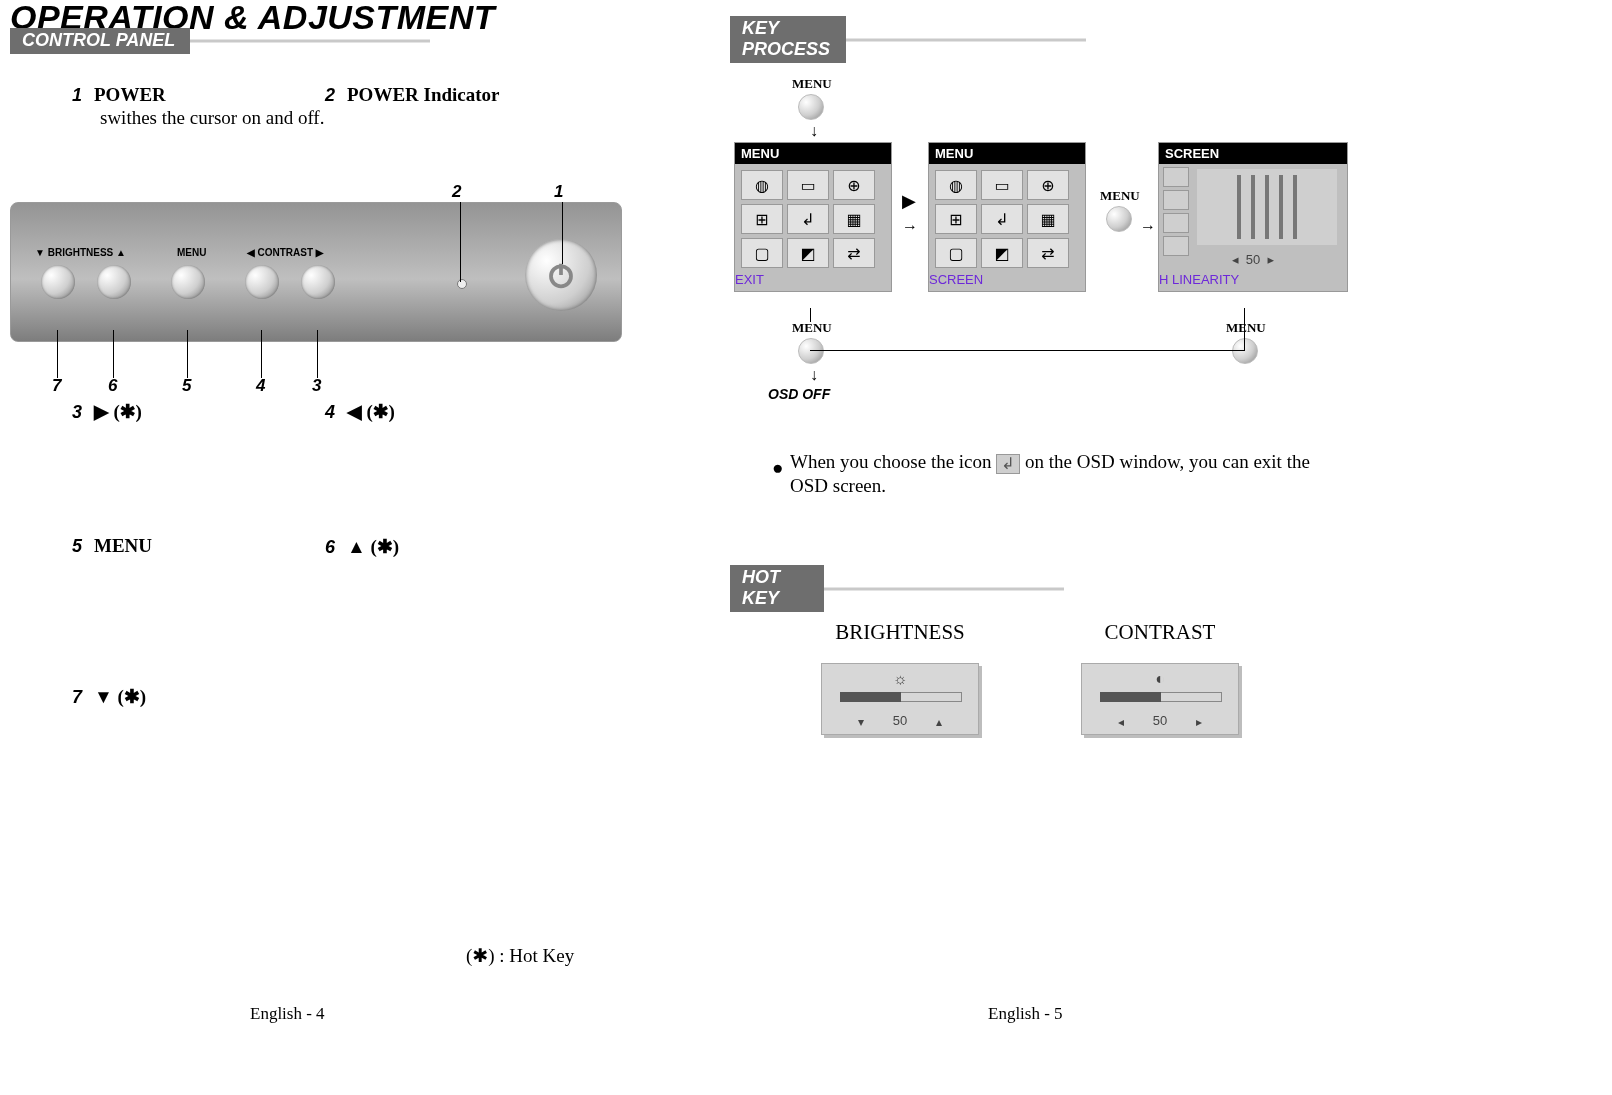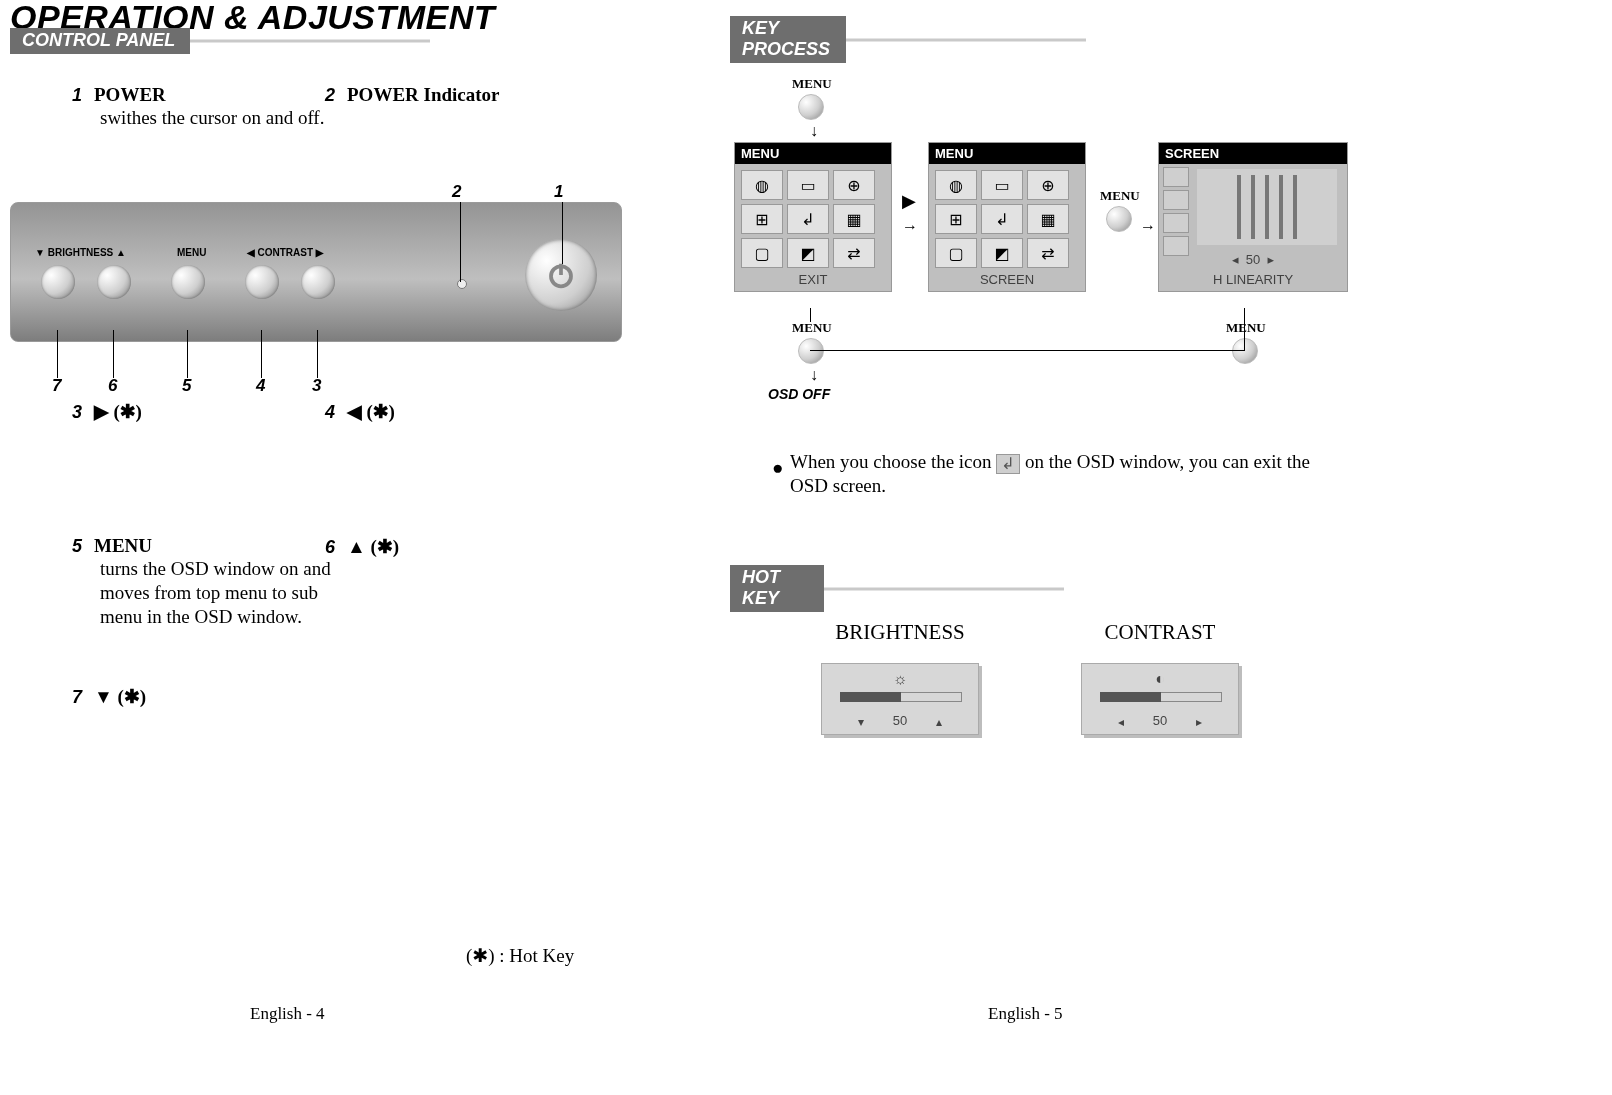--- a/index.html
+++ b/index.html
@@ -43,21 +43,21 @@
   .pg-l{left:250px;top:1004px}.pg-r{left:988px;top:1004px}
 
   
   .kp{position:absolute;left:730px;top:60px;width:640px;height:340px}
   .kp .lbl{position:absolute;font:700 13px "Times New Roman"}
   .kp .btn{position:absolute;width:26px;height:26px;border-radius:50%;background:radial-gradient(circle at 30% 30%,#fff,#cfcfcf 55%,#888);border:1px solid #bbb}
   .osd{position:absolute;width:158px;height:150px;background:#bfbfbf;border:1px solid #999}
   .osd .bar{background:#000;color:#fff;font:700 13px Arial;padding:3px 6px}
   .osd .grid{padding:6px;display:grid;grid-template:repeat(3,30px)/repeat(3,42px);gap:4px}
   .osd .cell{background:#e2e2e2;border:1px solid #999;display:flex;align-items:center;justify-content:center}
-  .osd .ft{position:absolute;bottom:4px;left:0;right:0;text-align:center;font:400 13px Arial;color:#404040}
+  .osd .ft{position:absolute;bottom:4px;left:0;right:0;text-align:left;font:400 13px Arial;color:#6d28d9}
   .osd.scr{width:190px}
   .osd.scr .side{position:absolute;left:4px;top:24px;width:26px}
   .osd.scr .side div{height:20px;background:#cfcfcf;border:1px solid #999;margin-bottom:3px}
   .osd.scr .bars{position:absolute;left:38px;top:26px;width:140px;height:76px;background:#cfcfcf;display:flex;gap:10px;padding:6px;justify-content:center}
   .osd.scr .bars span{width:4px;background:#777}
   .osd.scr .val{position:absolute;bottom:24px;width:100%;text-align:center;font:400 13px Arial;color:#444}
   .kp .harrow{position:absolute;font:18px Arial}
   .kp .lines{position:absolute;border:1px solid #000}
   .osdoff{position:absolute;font:900 14px Arial;font-style:italic}
   .note{position:absolute;left:790px;top:450px;width:560px;font:19px/1.25 "Times New Roman"}
@@ -136,21 +136,21 @@
 <div class="defs defs-l" style="top:400px">
   <div class="row"><span class="num">3</span><span class="ttl">▶ (✱)</span>
     </div>
 </div>
 <div class="defs defs-r" style="top:400px">
   <div class="row"><span class="num">4</span><span class="ttl">◀ (✱)</span>
     </div>
 </div>
 <div class="defs defs-l" style="top:535px">
   <div class="row"><span class="num">5</span><span class="ttl">MENU</span>
-    <div class="blk">turns the OSD window on and moves from top menu to sub menu in the OSD window.</div></div>
+    </div>
 </div>
 <div class="defs defs-r" style="top:535px">
   <div class="row"><span class="num">6</span><span class="ttl">▲ (✱)</span>
     </div>
 </div>
 <div class="defs defs-l" style="top:685px">
   <div class="row"><span class="num">7</span><span class="ttl">▼ (✱)</span>
     </div>
 </div>
 

